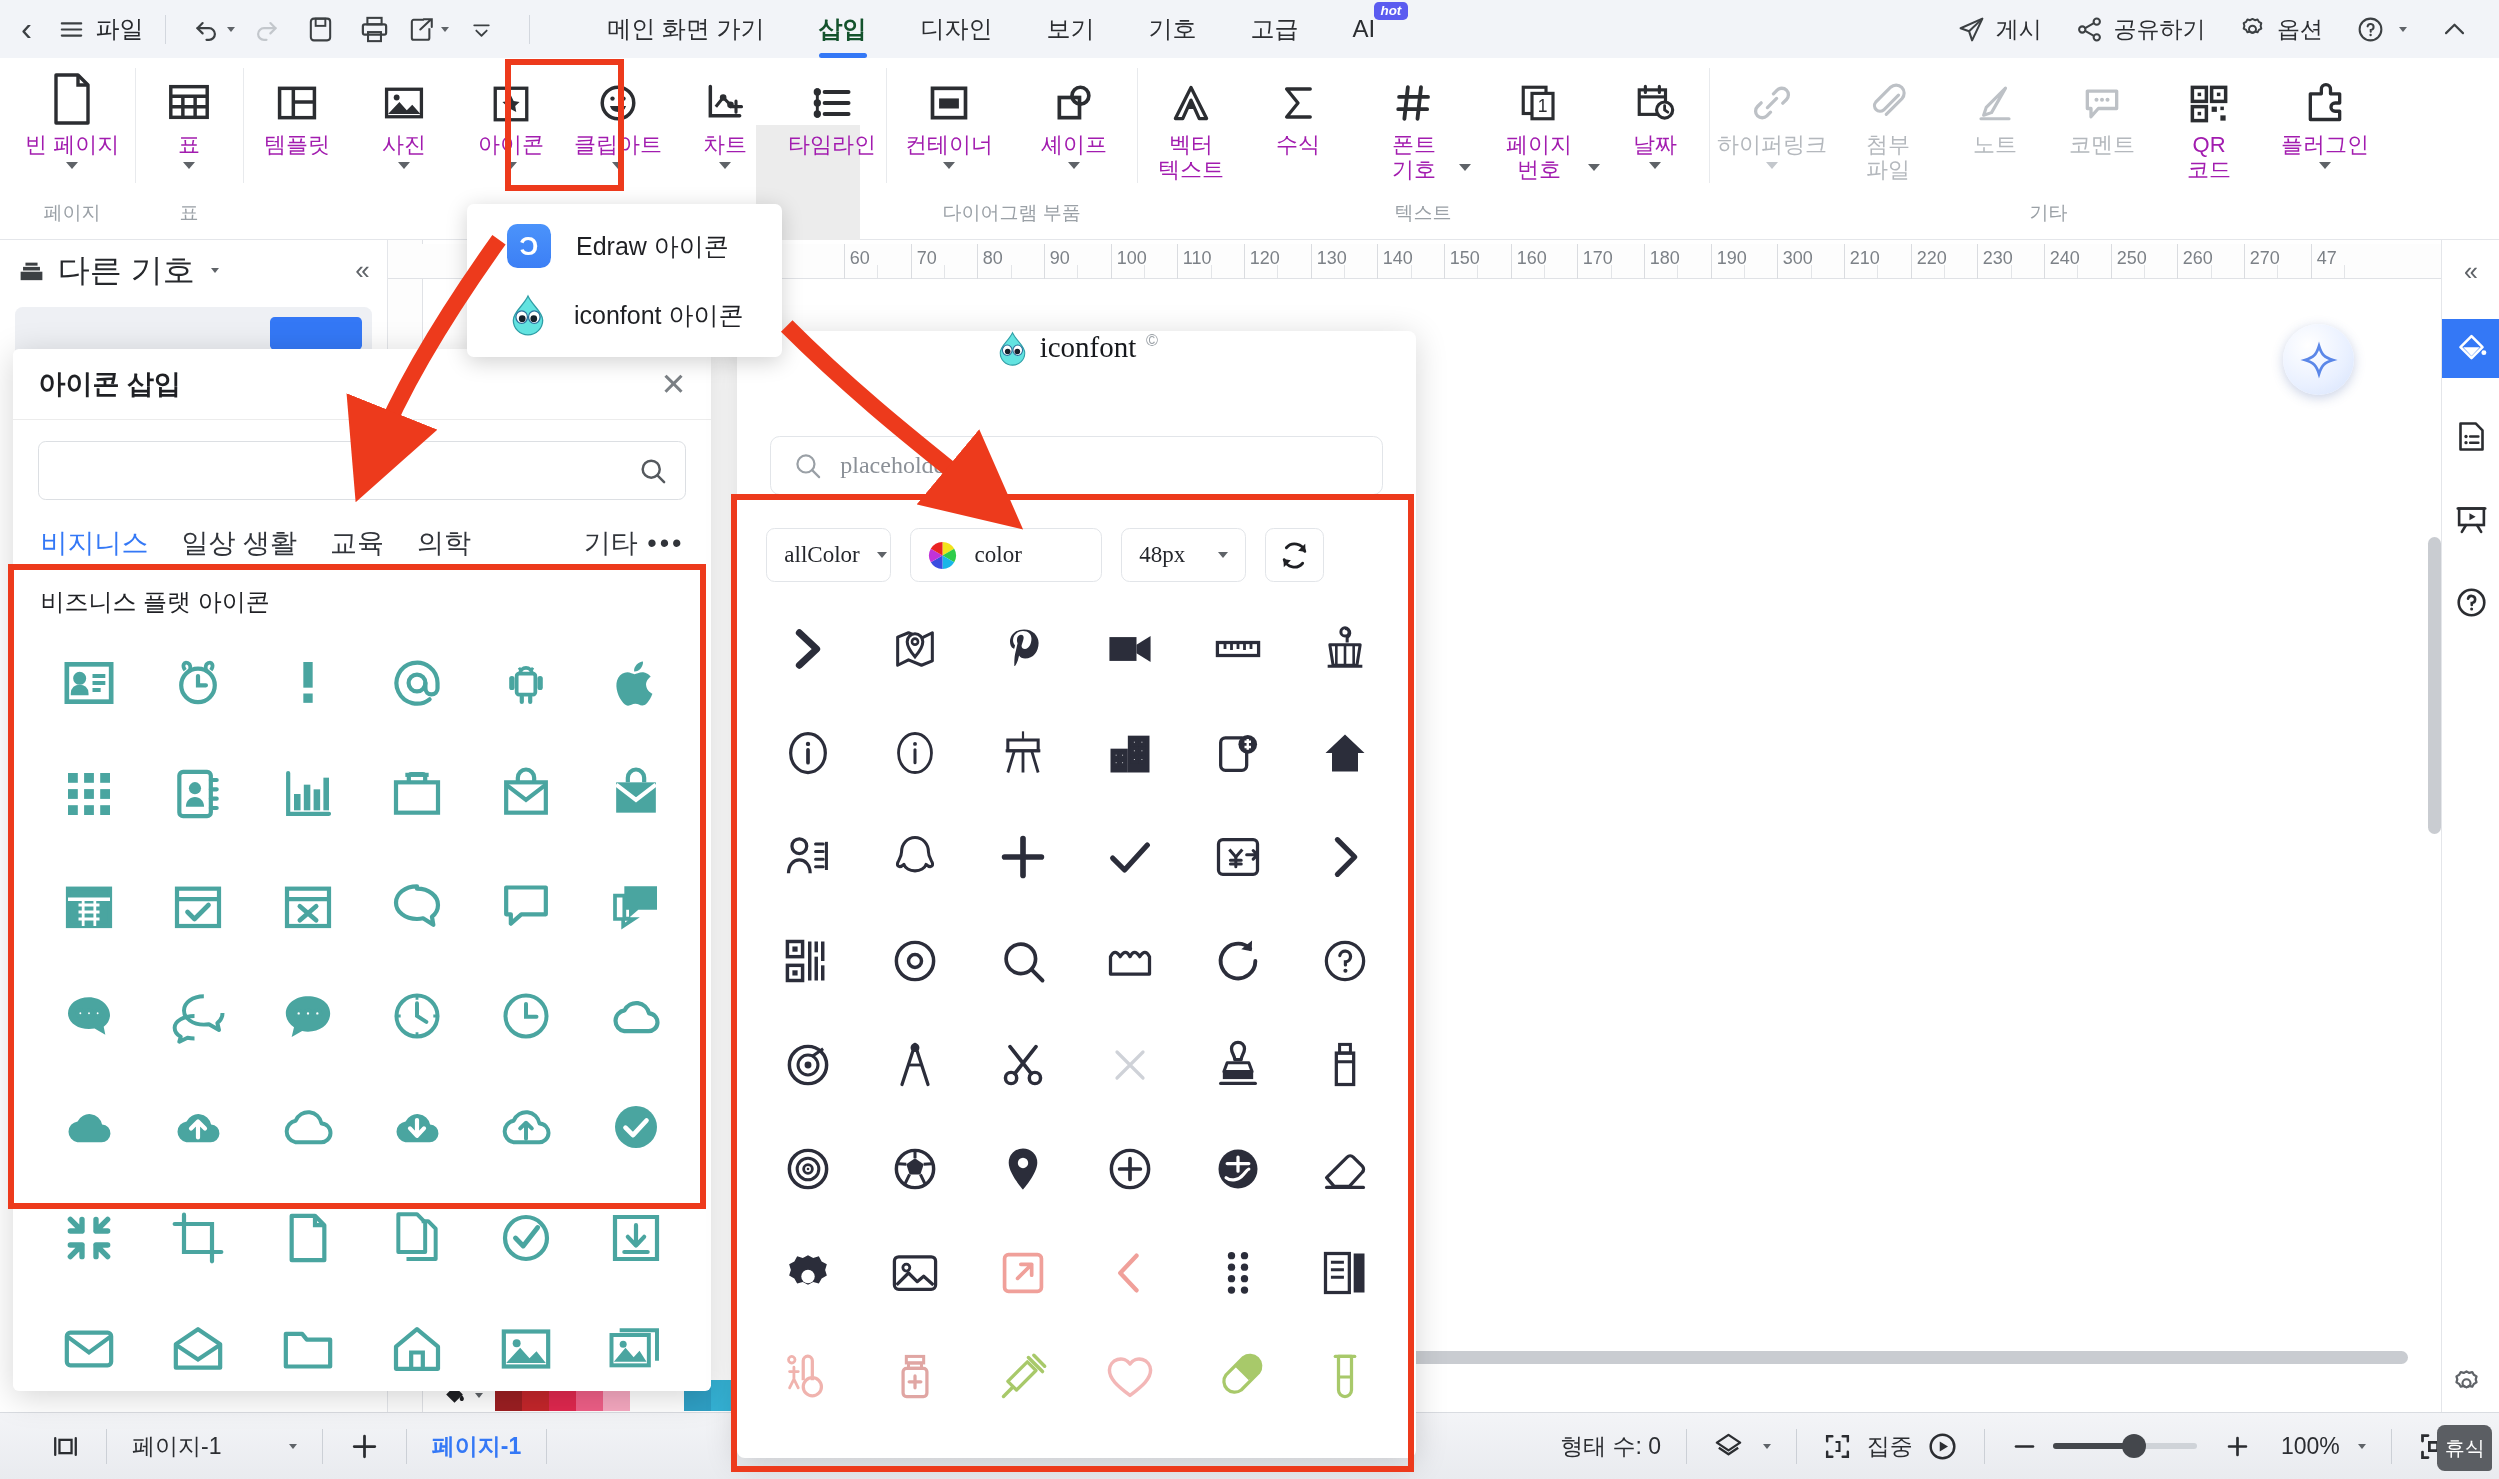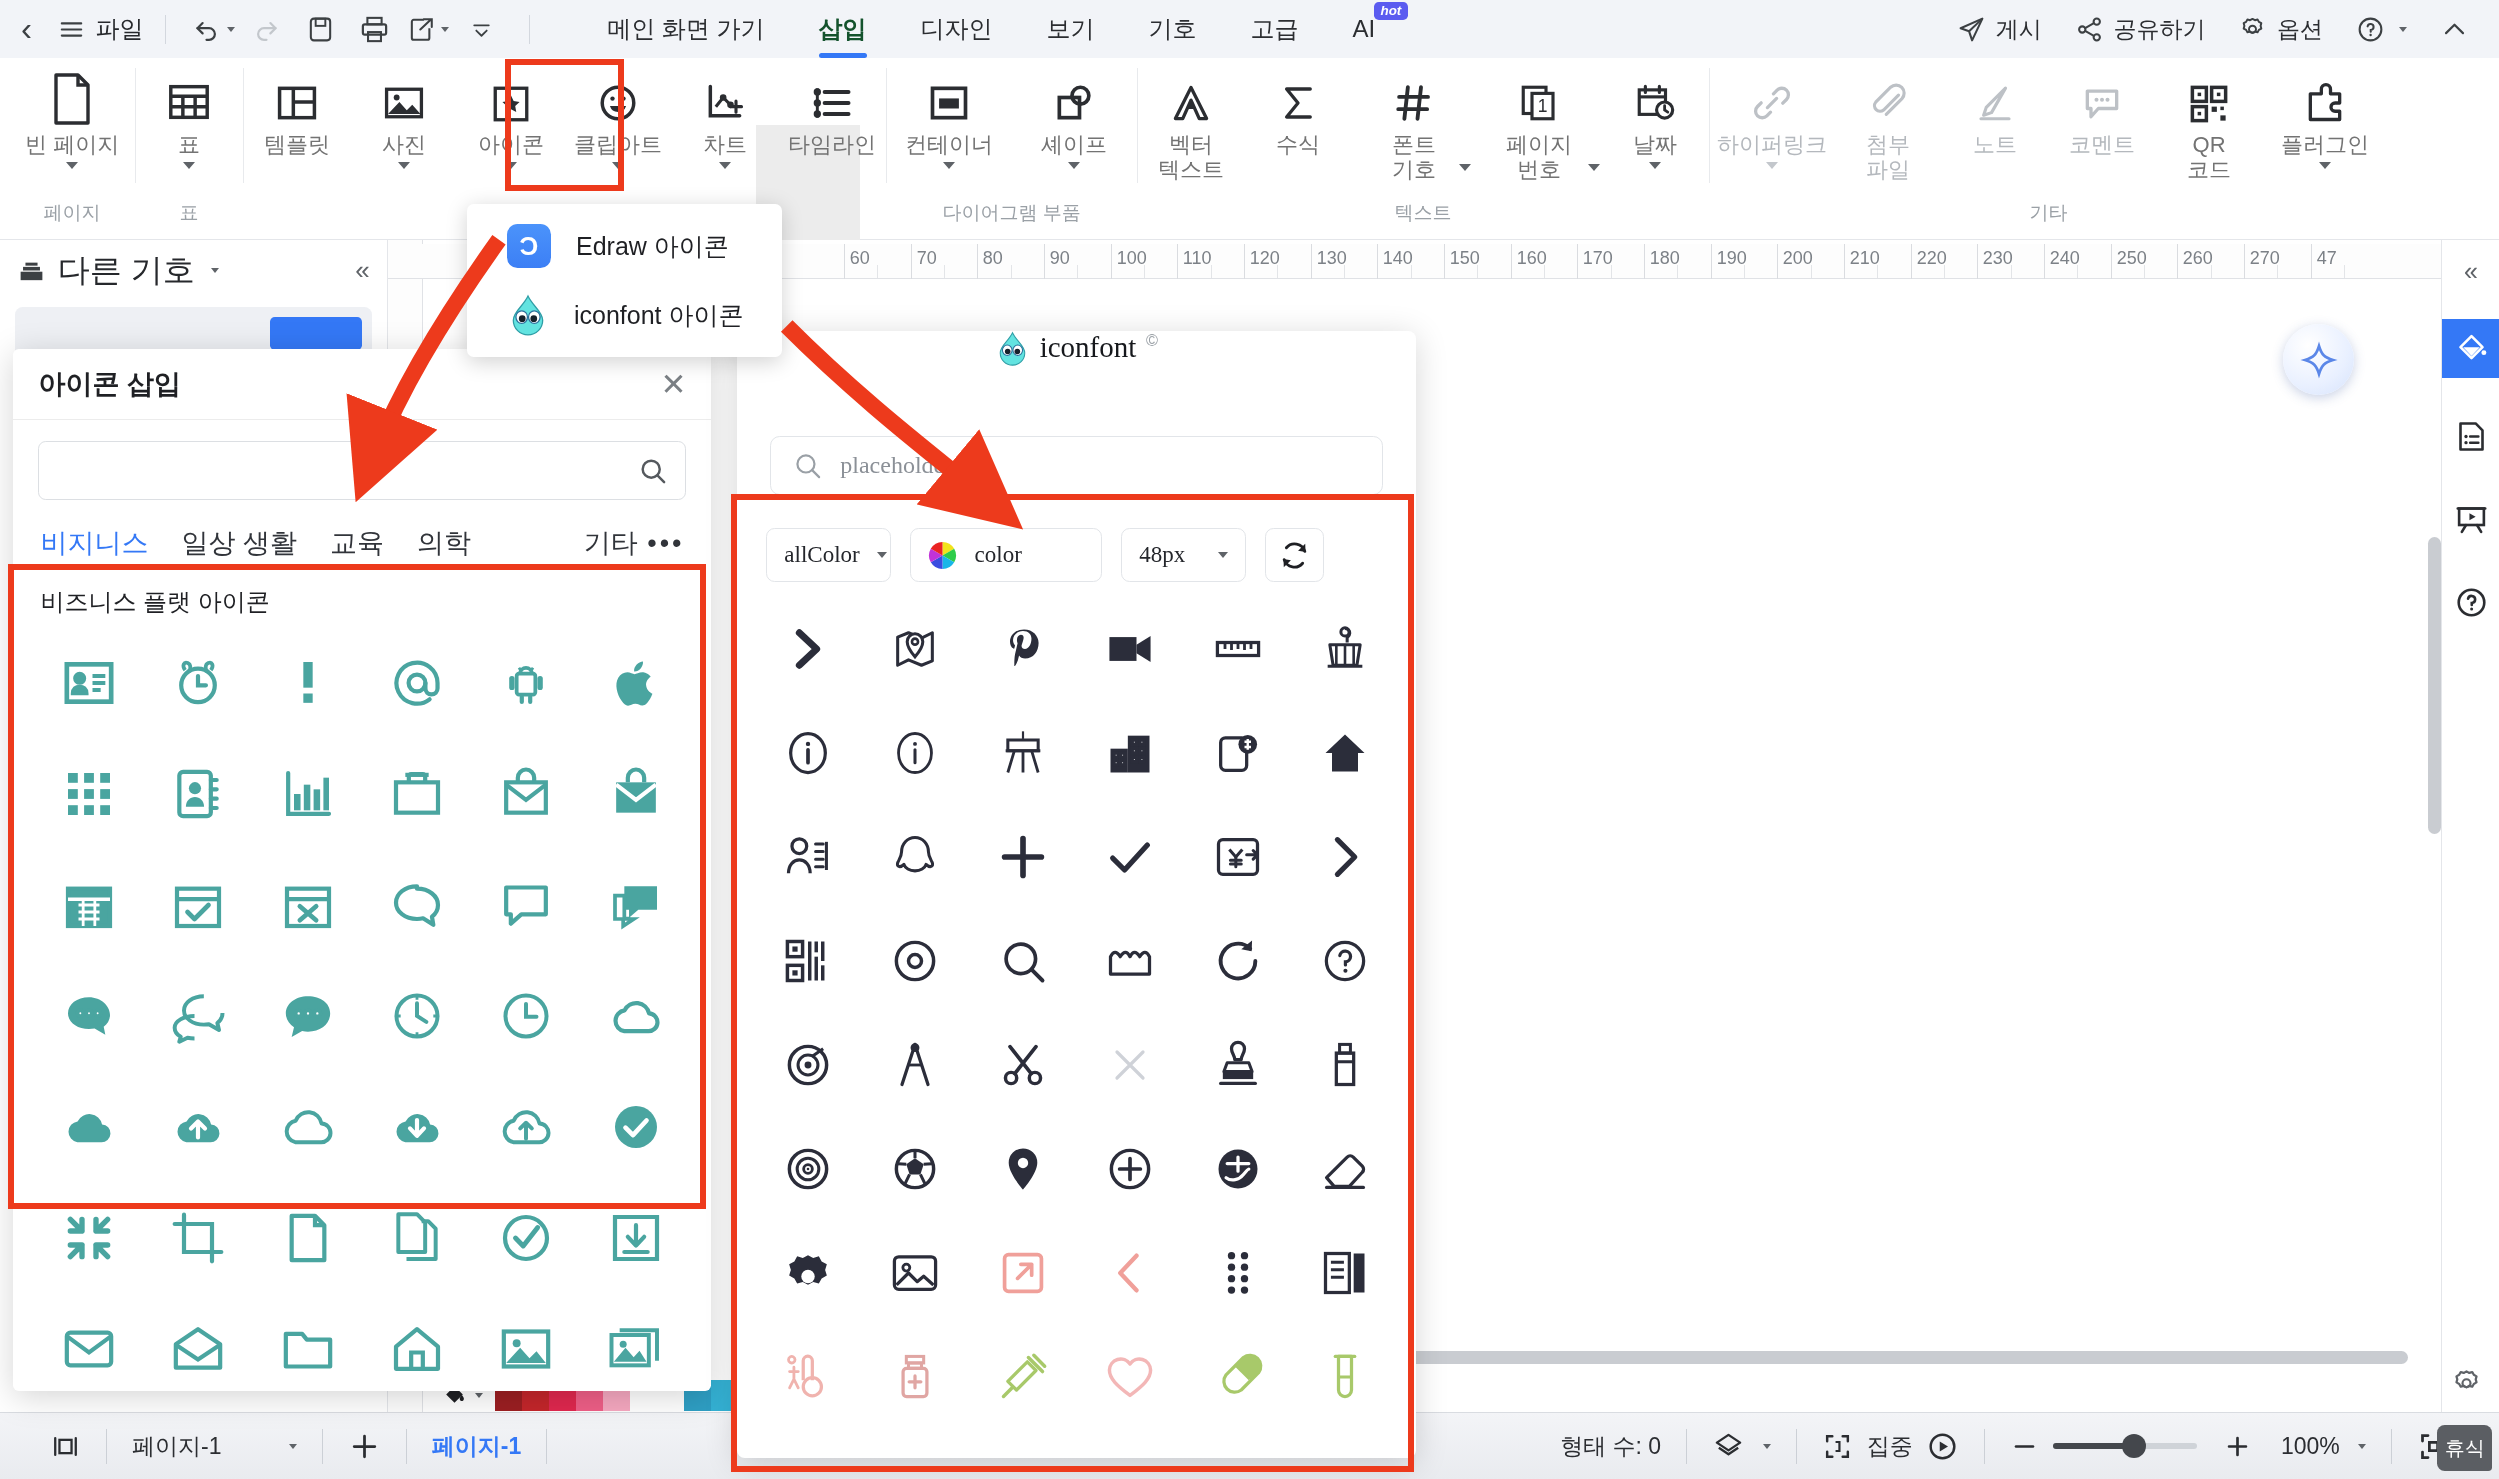--- a/index.html
+++ b/index.html
@@ -34,21 +34,21 @@
 
   
   .ribbon{ position:absolute; left:0; top:58px; width:2500px; height:182px; background:#fff;
            border-bottom:1px solid #e4e6ea; display:flex; align-items:flex-start; padding-left:9.6px;}
   .rgroup{ display:flex; flex-direction:column; align-items:center; height:180px; position:relative;}
   .rgroup .items{ display:flex; align-items:flex-start; height:142px;}
   .rgroup .gname{ font-size:19px; color:#9aa0a6; text-align:center; width:100%;}
   .rsep{ width:1px; height:115px; background:#e8eaed; margin:9.6px 0 0 0; align-self:flex-start;}
   .ritem{ width:107px; display:flex; flex-direction:column; align-items:center; padding-top:13.4px; cursor:default; position:relative;}
   .ritem .ic{ height:54px; display:flex; align-items:flex-end; justify-content:center; color:#3c4043;}
-  .ritem .lbl{ font-size:22px; color:#737373; text-align:center; line-height:1.13; margin-top:7.7px; white-space:pre-line;}
+  .ritem .lbl{ font-size:22px; color:#a21caf; text-align:center; line-height:1.13; margin-top:7.7px; white-space:pre-line;}
   .ritem .dd{ width:0;height:0;border-left:6.7px solid transparent;border-right:6.7px solid transparent;border-top:7.7px solid #5f6368; margin-top:3.8px;}
   .ritem.wide{ width:125px; }
   .ritem.dim .ic{ color:#bdc1c6; }
   .ritem.dim .lbl{ color:#b4b8bd; }
   .ritem.dim .dd{ border-top-color:#c3c7cc;}
   .sel-box{ position:absolute; left:512px; top:67px; width:104px; height:117px; background:#ececec; }
   .sel-outline{ position:absolute; left:505px; top:59px; width:119px; height:132px; border:6.7px solid #ed3a1c; z-index:30;}
 
   
   .canvas-wrap{ position:absolute; left:0; top:240px; width:2500px; height:1172px; background:#ffffff;}
@@ -572,21 +572,21 @@
       <div class="tick" style="left: 1444px;">150</div>
       <div class="tickm" style="left: 1477px;"></div>
       <div class="tick" style="left: 1511px;">160</div>
       <div class="tickm" style="left: 1544px;"></div>
       <div class="tick" style="left: 1577px;">170</div>
       <div class="tickm" style="left: 1611px;"></div>
       <div class="tick" style="left: 1644px;">180</div>
       <div class="tickm" style="left: 1677px;"></div>
       <div class="tick" style="left: 1711px;">190</div>
       <div class="tickm" style="left: 1744px;"></div>
-      <div class="tick" style="left: 1777px;">200</div>
+      <div class="tick" style="left: 1777px;">300</div>
       <div class="tickm" style="left: 1811px;"></div>
       <div class="tick" style="left: 1844px;">210</div>
       <div class="tickm" style="left: 1877px;"></div>
       <div class="tick" style="left: 1911px;">220</div>
       <div class="tickm" style="left: 1944px;"></div>
       <div class="tick" style="left: 1977px;">230</div>
       <div class="tickm" style="left: 2011px;"></div>
       <div class="tick" style="left: 2044px;">240</div>
       <div class="tickm" style="left: 2077px;"></div>
       <div class="tick" style="left: 2111px;">250</div>

